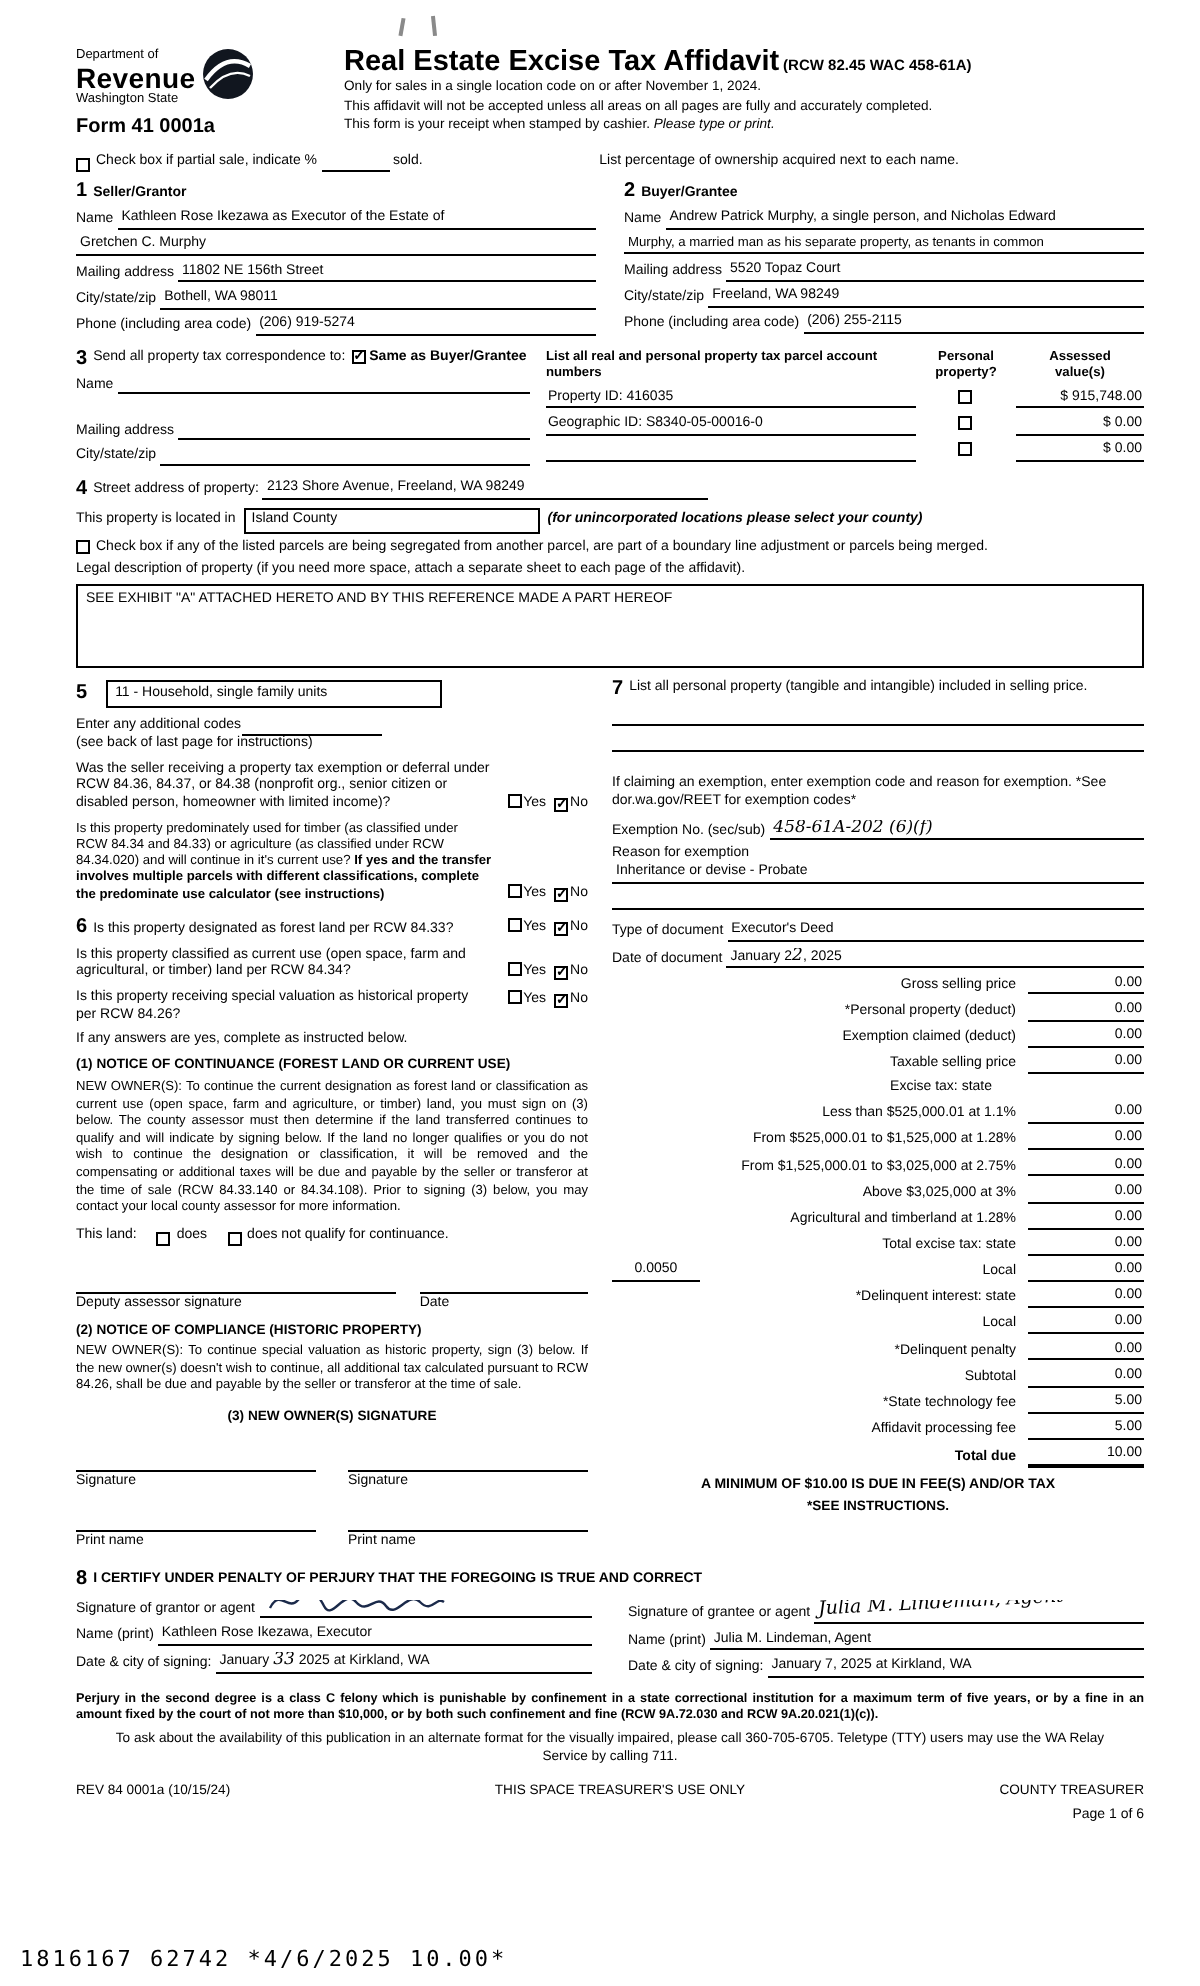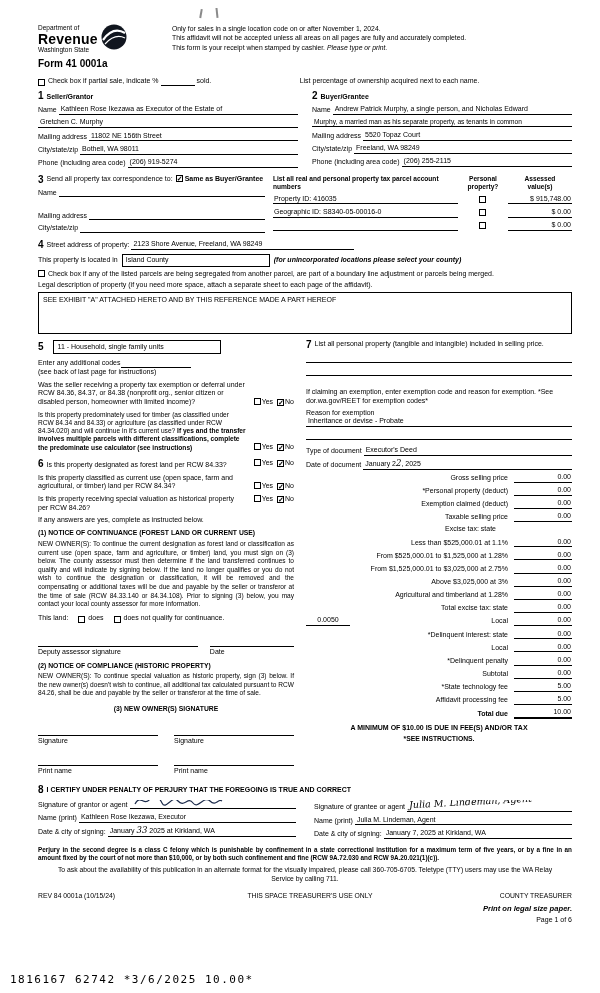--- a/index.html
+++ b/index.html
@@ -126,20 +126,21 @@
         </div>
         <svg width="26" height="26" viewBox="0 0 26 26" style="margin-left:3px">
           <circle cx="13" cy="13" r="12.5" fill="#11161f"></circle>
           <path d="M2 16 Q12 2 24 9" stroke="#fff" stroke-width="2.2" fill="none"></path>
           <path d="M4 20 Q14 9 24 14" stroke="#fff" stroke-width="1.2" fill="none"></path>
         </svg>
       </div>
       <div class="formno">Form 41 0001a</div>
     </div>
     <div class="titleblk">
+      <div><span class="main-title">Real Estate Excise Tax Affidavit</span> <span class="title-rcw">(RCW 82.45 WAC 458-61A)</span></div>
       <div class="note">Only for sales in a single location code on or after November 1, 2024.</div>
       <div class="note">This affidavit will not be accepted unless all areas on all pages are fully and accurately completed.</div>
       <div class="note"><span>This form is your receipt when stamped by cashier. </span><i>Please type or print.</i></div>
     </div>
   </div>
 
   <div class="row partial">
     <div class="lefthalf">
       <span class="cb"></span>
       <span style="margin-left:3px">Check box if partial sale, indicate %</span>
@@ -352,20 +353,24 @@
 
     <div class="colR">
       <div class="s7intro">
         <span class="secnum">7</span>
         <span>List all personal property (tangible and intangible) included in selling price.</span>
       </div>
       <div class="blankline"></div>
       <div class="blankline"></div>
 
       <div style="margin-top:12px">If claiming an exemption, enter exemption code and reason for exemption. *See dor.wa.gov/REET for exemption codes*</div>
+      <div class="row" style="margin-top:4px">
+        <span class="lbl">Exemption No. (sec/sub)</span>
+        <span class="fill"><span class="hand">458-61A-202 (6)(f)</span></span>
+      </div>
       <div style="margin-top:3px">Reason for exemption</div>
       <div class="row">
           <span class="fill">Inheritance or devise - Probate</span>
         </div>
       <div class="blankline"></div>
 
       <div class="row" style="margin-top:6px">
         <span class="lbl">Type of document</span>
         <span class="fill">Executor's Deed</span>
       </div>
@@ -501,17 +506,16 @@
   </div>
 
   <div class="perjury">Perjury in the second degree is a class C felony which is punishable by confinement in a state correctional institution for a maximum term of five years, or by a fine in an amount fixed by the court of not more than $10,000, or by both such confinement and fine (RCW 9A.72.030 and RCW 9A.20.021(1)(c)).</div>
   <div class="altfmt">To ask about the availability of this publication in an alternate format for the visually impaired, please call 360-705-6705. Teletype (TTY) users may use the WA Relay Service by calling 711.</div>
 
   <div class="footerrow">
     <span style="width:160px">REV 84 0001a (10/15/24)</span>
     <span class="fc">THIS SPACE TREASURER'S USE ONLY</span>
     <span style="width:150px;text-align:right">COUNTY TREASURER</span>
   </div>
-  <div class="printlegal">Print on legal size paper.</div>
   <div class="pageno">Page 1 of 6</div>
 </div>
 
-<div class="stamp">1816167 62742 *3/6/2025 10.00*</div>
+<div class="stamp">1816167 62742 *4/6/2025 10.00*</div>
 
 </body></html>

